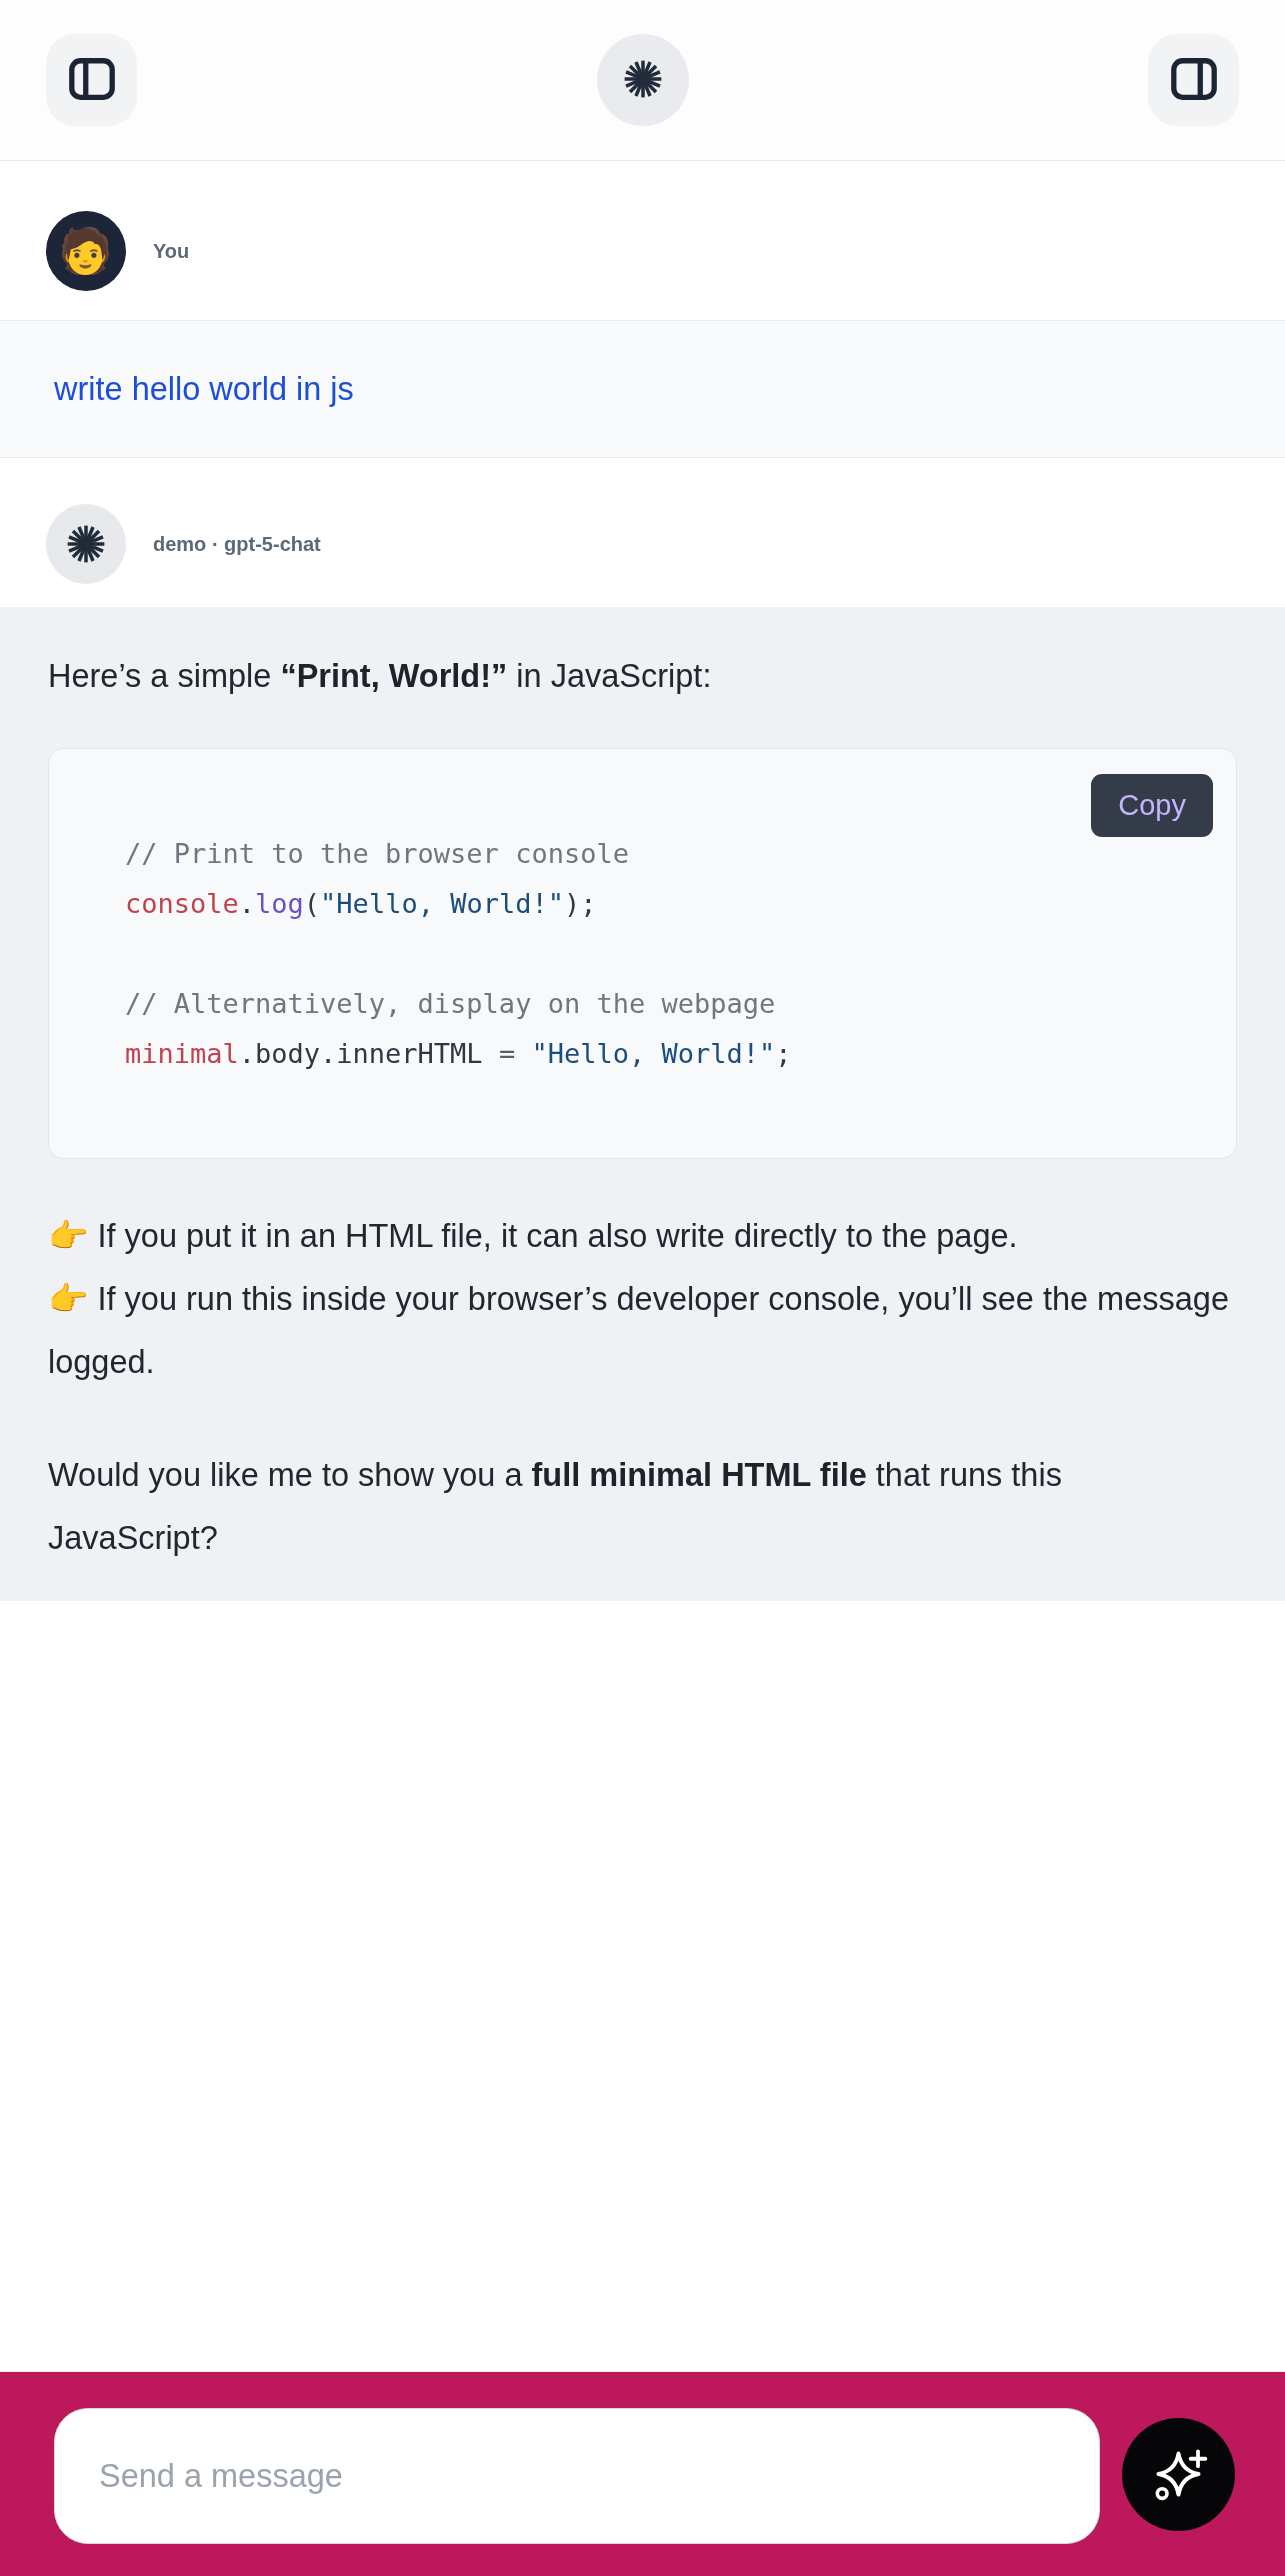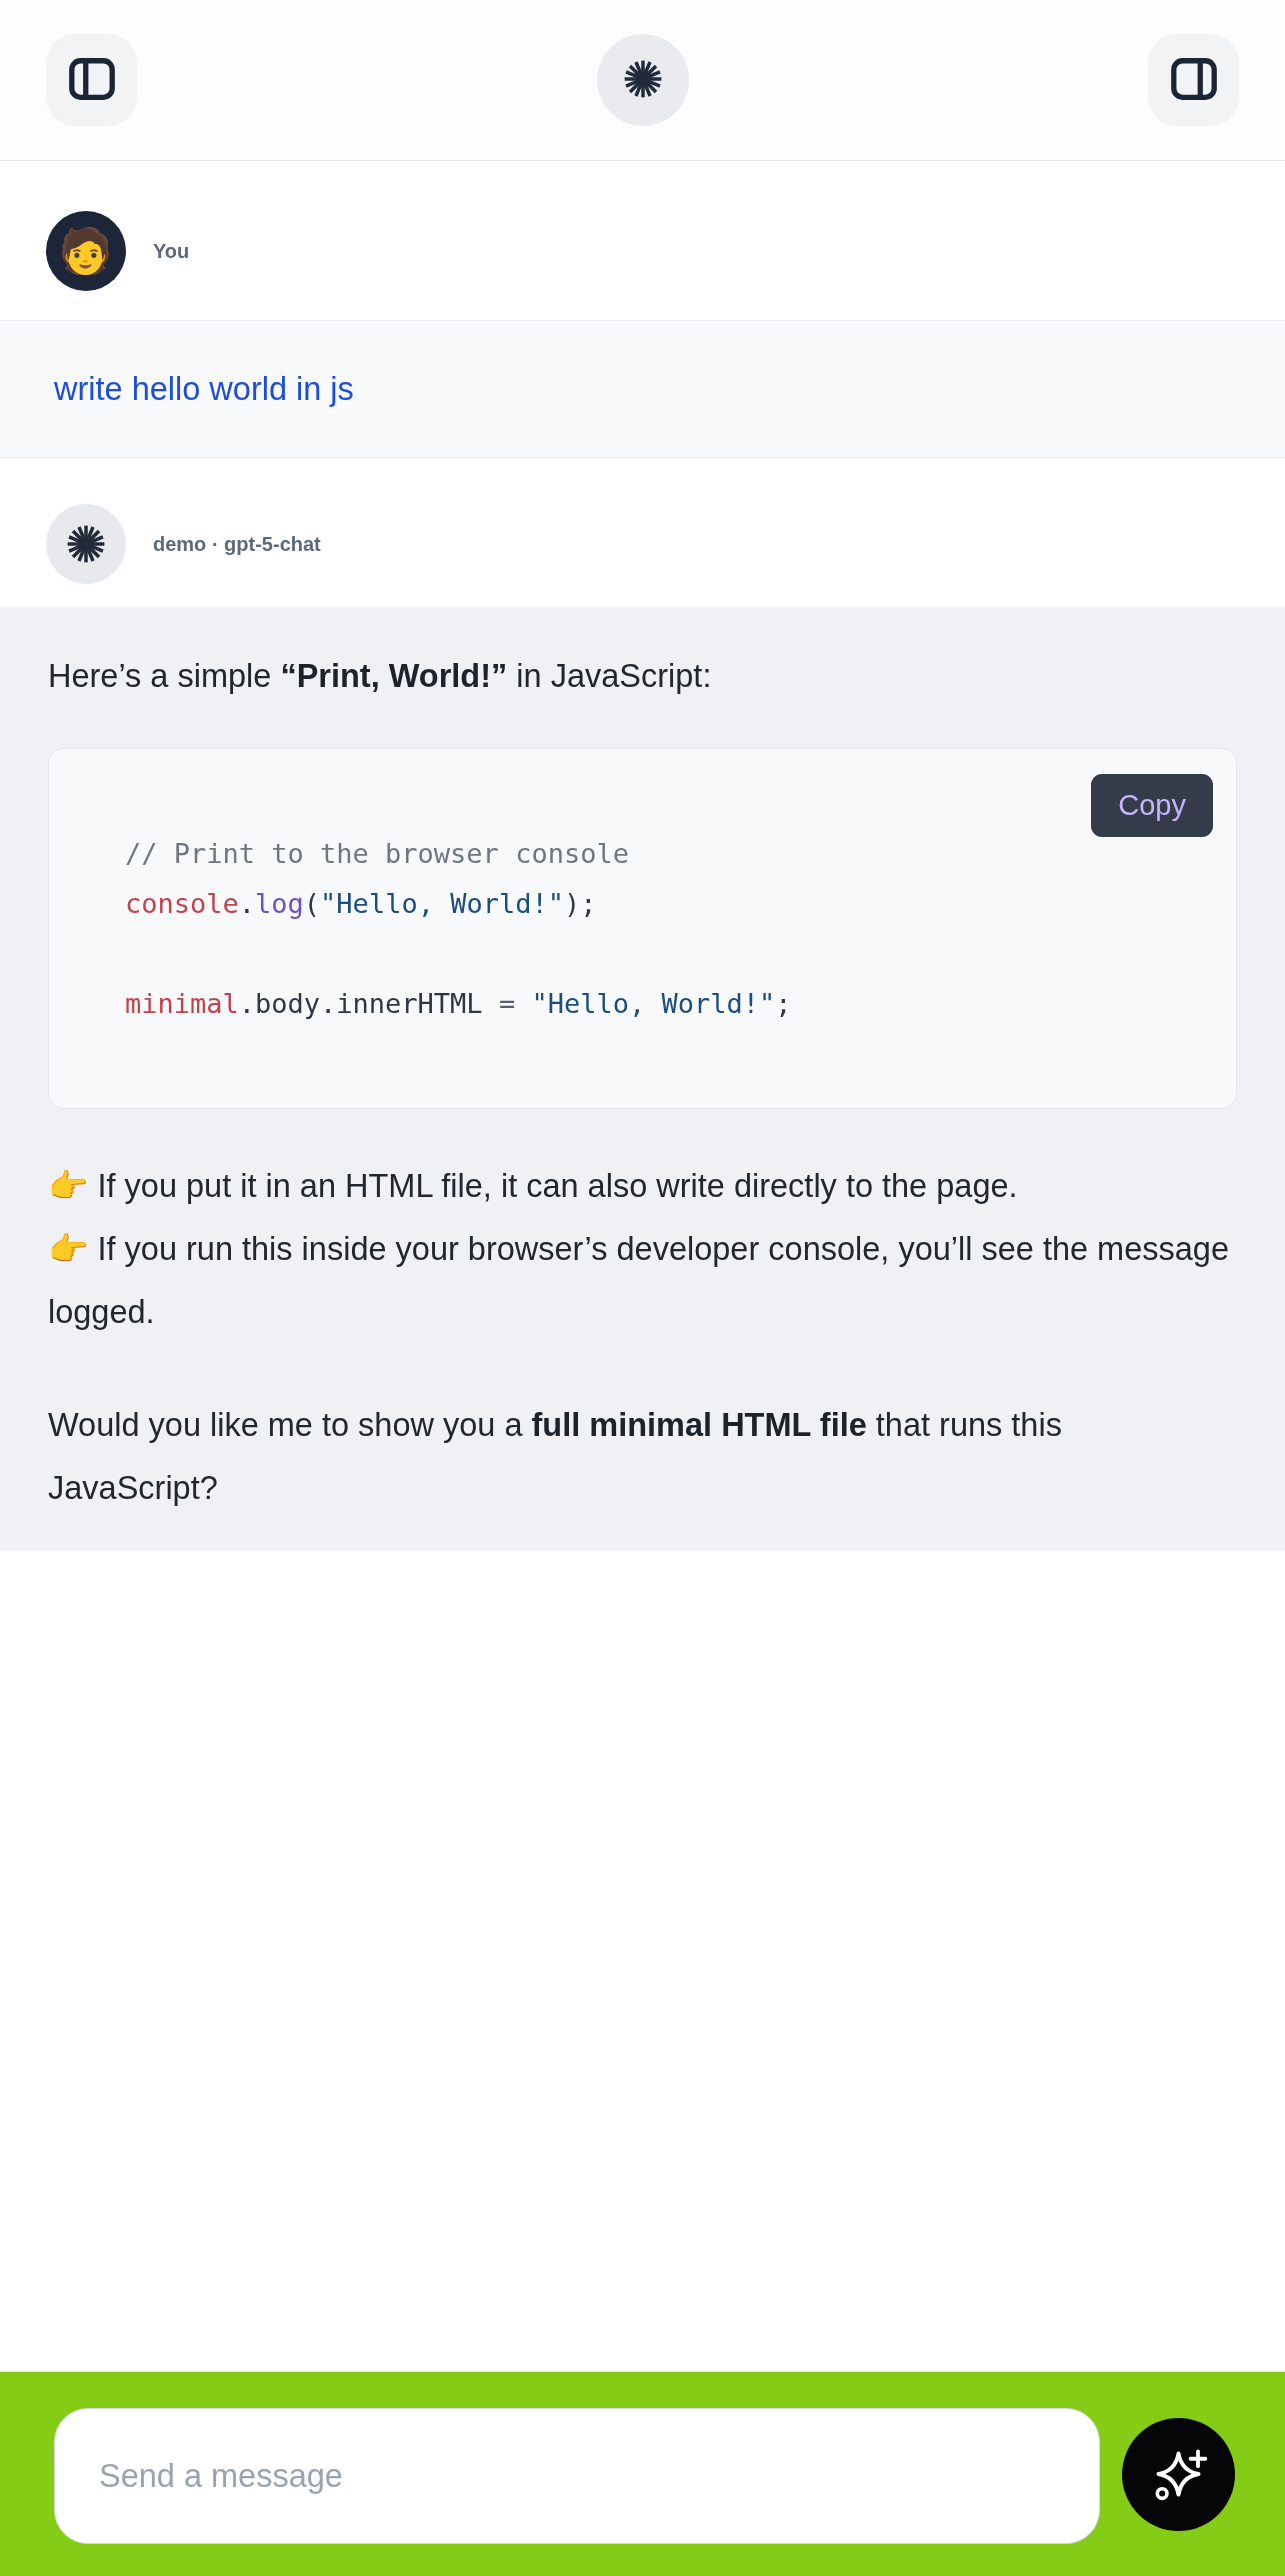--- a/index.html
+++ b/index.html
@@ -66,21 +66,21 @@
   .tk-string   { color:#1d4d7d; }
   .tk-plain    { color:#2f3742; }
   .tk-operator { color:#57606a; }
 
   .notes { margin-top:46px; }
   .question { margin-top:50px; }
 
   
   .composer {
     position:absolute; left:0; right:0; bottom:0; height:205px;
-    background:#84cc16; border-top:1.9px solid #e8e9ec;
+    background:#be185d; border-top:1.9px solid #e8e9ec;
   }
   .composer-input {
     position:absolute; left:54px; top:36px; width:1046px; height:136px;
     border:1.9px solid #d5d9de; border-radius:34px; background:#ffffff;
     font-size:32.5px; color:#222832; padding:0 44px; outline:none;
     font-family:"Liberation Sans", sans-serif;
   }
   .composer-input::placeholder { color:#9aa3ae; }
   .send-btn {
     position:absolute; right:50px; top:46px; width:113px; height:113px; border-radius:50%;
@@ -166,20 +166,21 @@
 
     <div class="code-card">
       <button class="copy-btn">Copy</button>
 
       <div class="code-line"><span class="tk-comment">// Print to the browser console</span></div>
 
       <div class="code-line"><span class="tk-keyword">console</span><span class="tk-plain">.</span><span class="tk-function">log</span><span class="tk-plain">(</span><span class="tk-string">"Hello, World!"</span><span class="tk-plain">);</span></div>
 
       <div class="code-line"></div>
 
+      <div class="code-line"><span class="tk-comment">// Alternatively, display on the webpage</span></div>
 
       <div class="code-line"><span class="tk-keyword">minimal</span><span class="tk-plain">.body.innerHTML</span><span class="tk-operator"> = </span><span class="tk-string">"Hello, World!"</span><span class="tk-plain">;</span></div>
     </div>
 
     <div class="para notes">
       <div>👉 If you put it in an HTML file, it can also write directly to the page.</div>
       <div>👉 If you run this inside your browser’s developer console, you’ll see the message logged.</div>
     </div>
 
     <p class="para question"><span>Would you like me to show you a </span><b>full minimal HTML file</b><span> that runs this JavaScript?</span></p>

